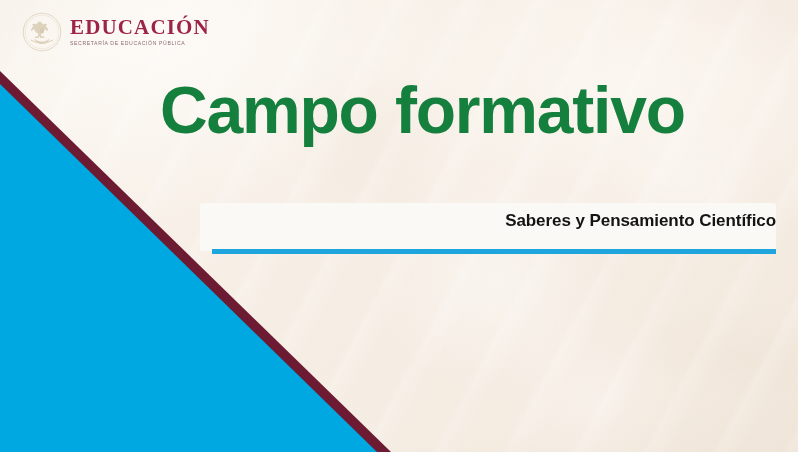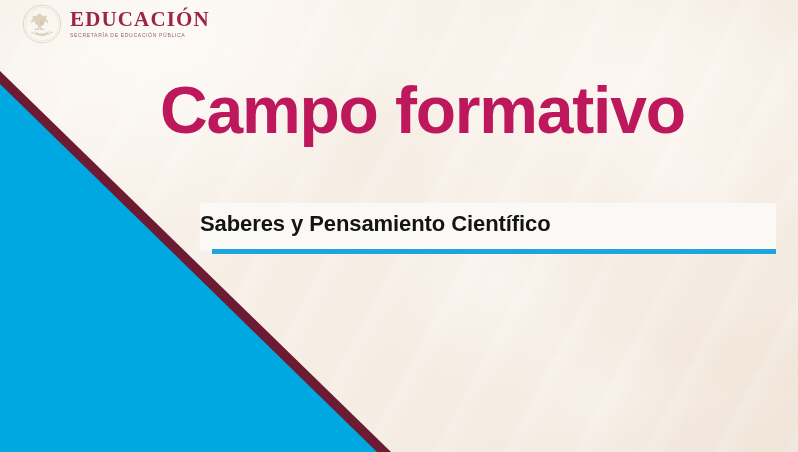--- a/index.html
+++ b/index.html
@@ -68,21 +68,21 @@
     position: absolute;
     inset: 0;
     background: #6d1a33;
     clip-path: polygon(0 71px, 391px 452px, 377px 452px, 0 84px);
   }
 
   
   .logo {
     position: absolute;
     left: 22px;
-    top: 4px;
+    top: 12px;
     display: flex;
     align-items: center;
     gap: 8px;
   }
   .logo-seal {
     width: 40px;
     height: 40px;
     flex: 0 0 auto;
     opacity: .55;
   }
@@ -108,42 +108,42 @@
 
   
   .title-main {
     position: absolute;
     left: 160px;
     top: 76px;
     width: 620px;
     font-size: 66px;
     font-weight: 700;
     letter-spacing: -.018em;
-    color: #be185d;
+    color: #15803d;
     line-height: 1.05;
     white-space: nowrap;
   }
 
   
   .subtitle-band {
     position: absolute;
     left: 200px;
     top: 203px;
     width: 576px;
     height: 48px;
     background: #fbf9f6;
     border-radius: 3px;
   }
   .subtitle-text {
     position: absolute;
     left: 0;
     right: 0;
     top: 8px;
-    text-align: left;
-    font-size: 22px;
+    text-align: right;
+    font-size: 17px;
     font-weight: 700;
     letter-spacing: -.004em;
     color: #141414;
     white-space: nowrap;
   }
   .subtitle-rule {
     position: absolute;
     left: 212px;
     top: 249px;
     width: 564px;

